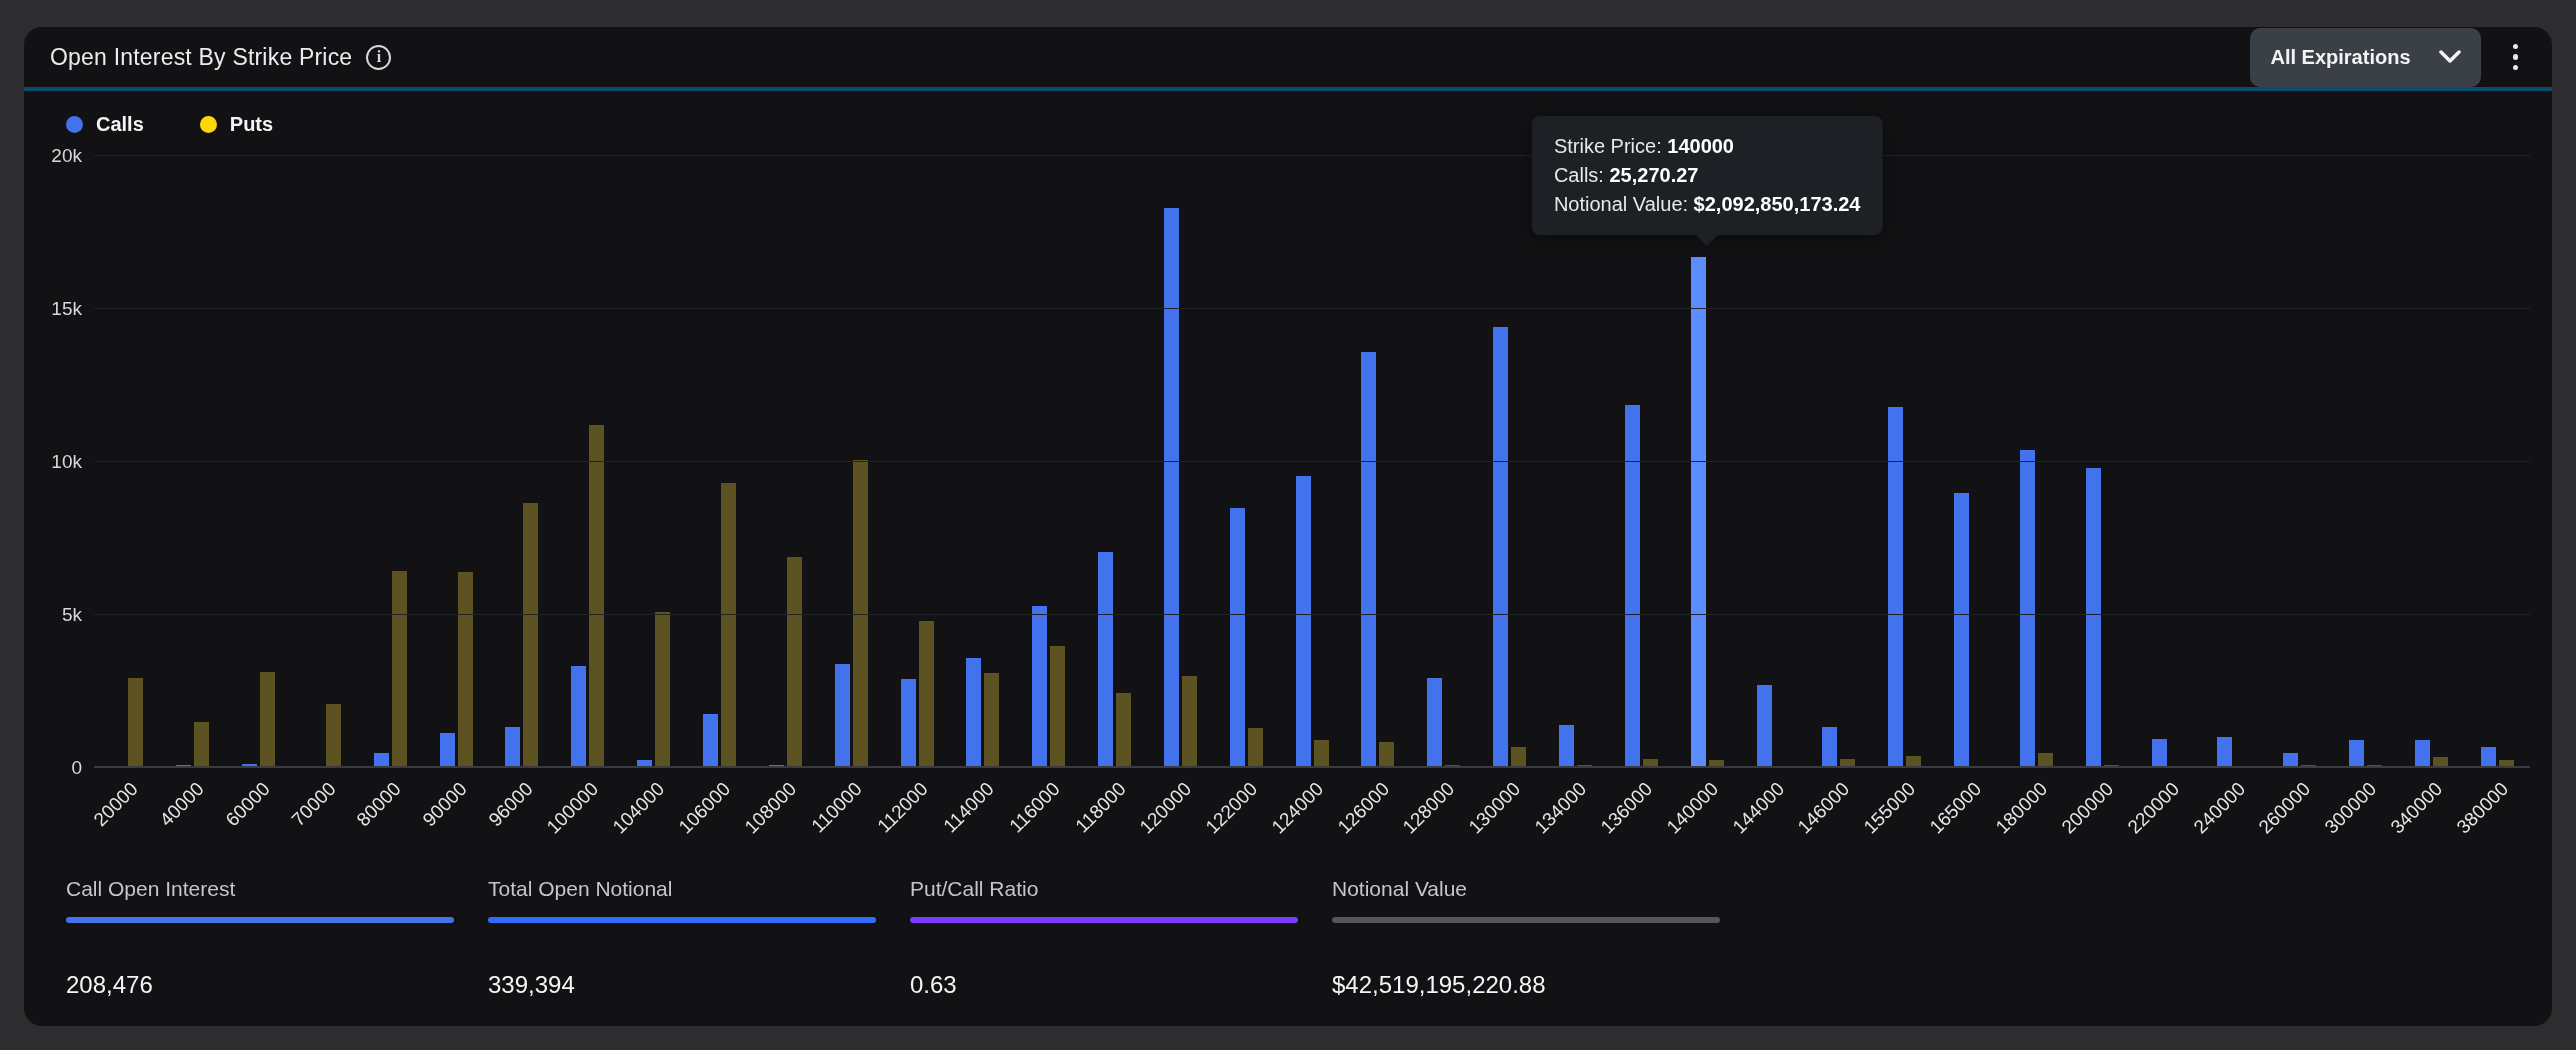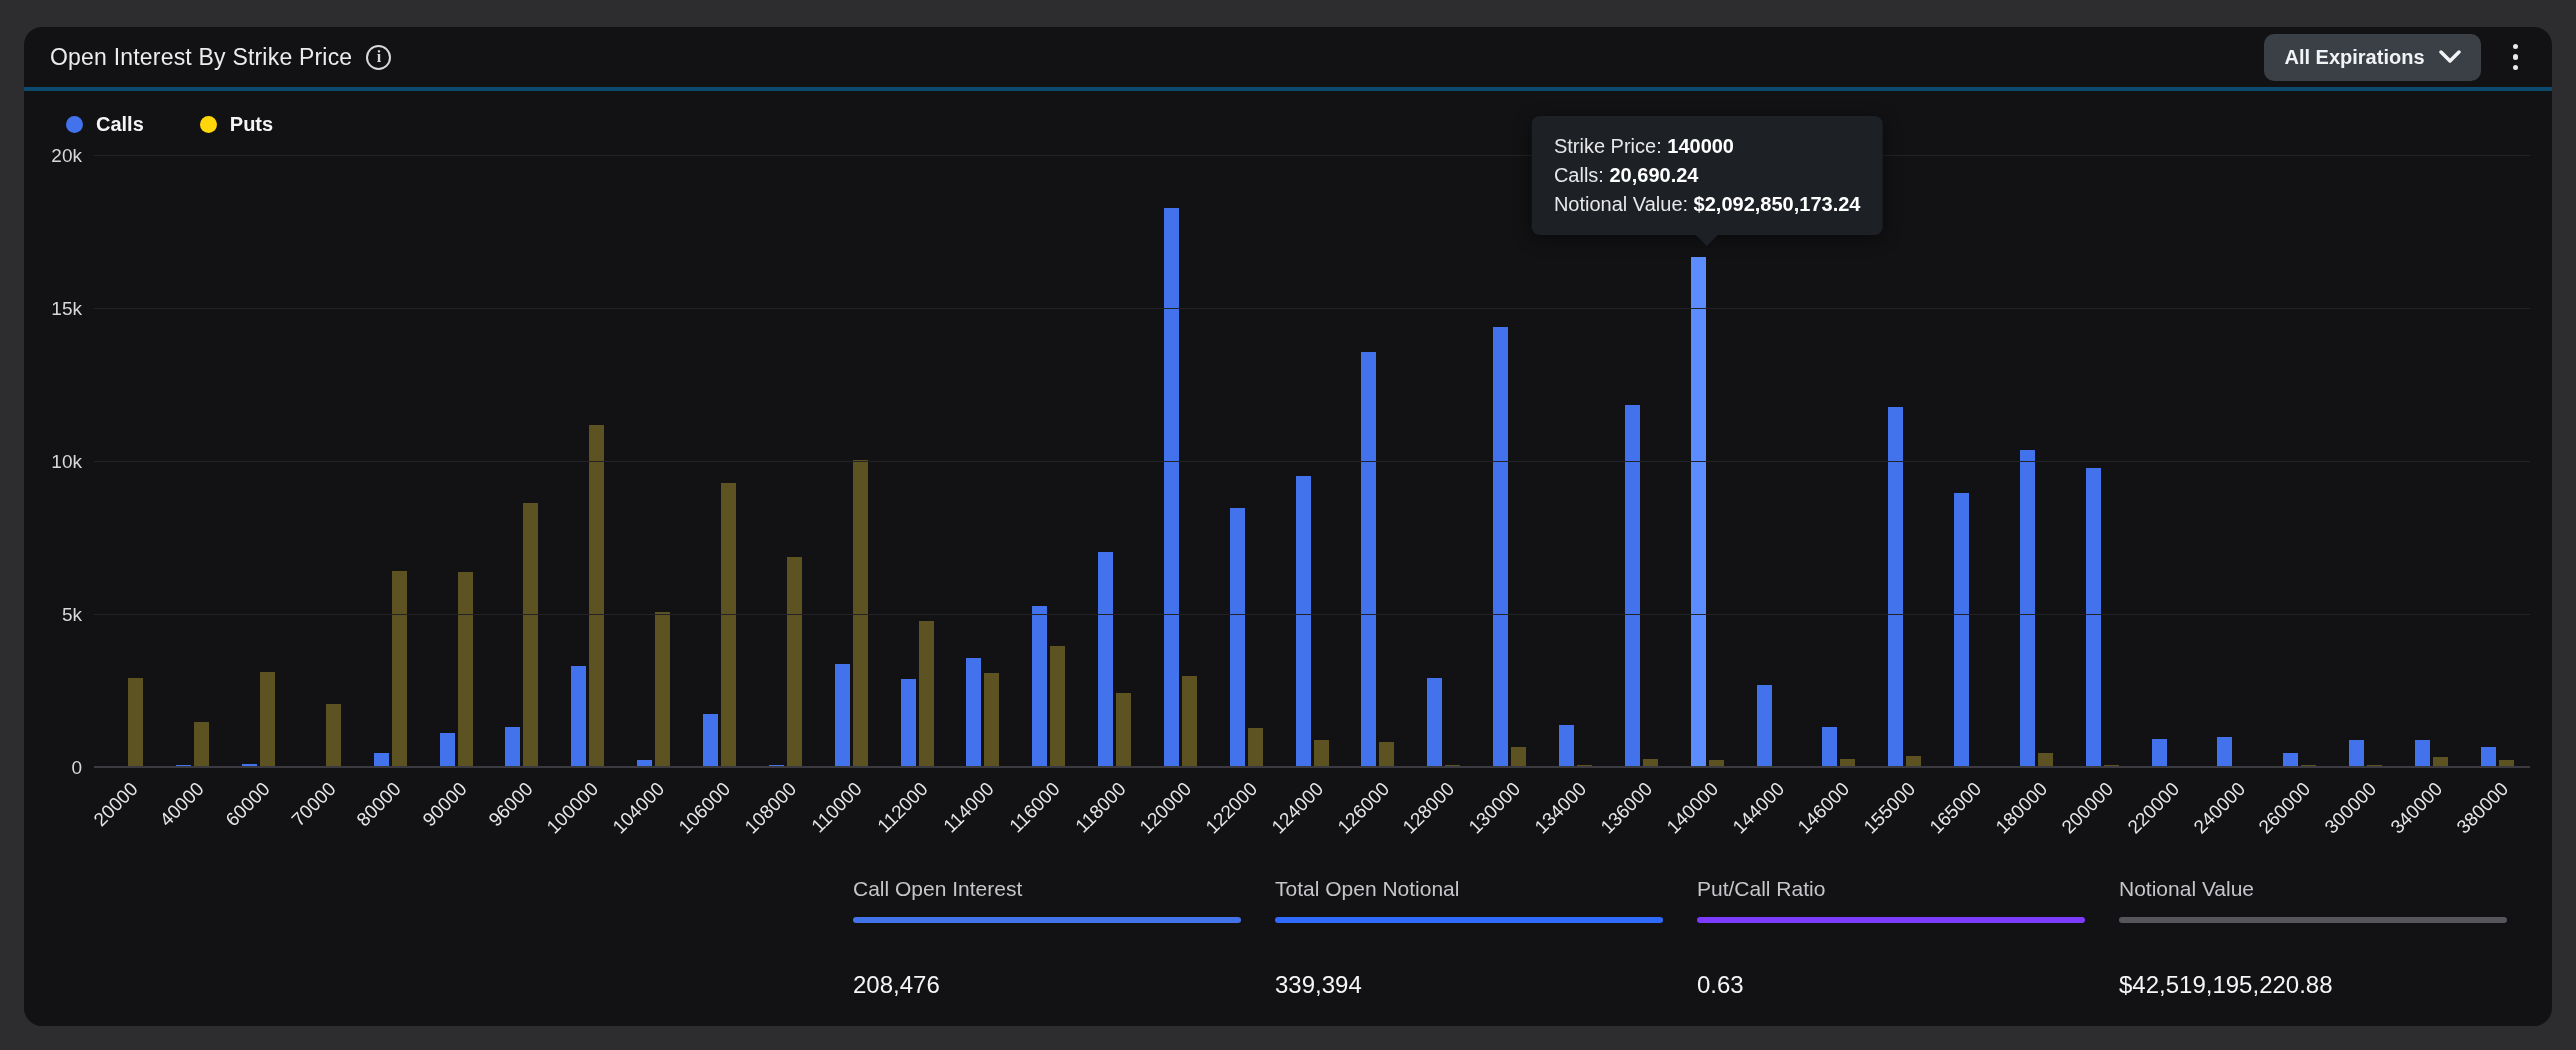--- a/index.html
+++ b/index.html
@@ -8,23 +8,23 @@
   .card { position:absolute; left:24px; top:27px; width:2528px; height:999px;
           background:#121214; border-radius:18px; display:flex; flex-direction:column; }
   
   .hdr { height:64px; flex:0 0 64px; display:flex; align-items:center;
          padding:0 28px 0 26px; border-bottom:4px solid #0c4a6e; }
   .hdr-title { color:#ececee; font-size:23px; letter-spacing:0.2px; }
   .info { width:25px; height:25px; margin-left:14px; border:2px solid #d9d9dc; border-radius:50%;
           color:#d9d9dc; font-size:16px; font-weight:bold; display:flex; align-items:center;
           justify-content:center; font-family:"Liberation Serif", serif; }
   .hdr-right { margin-left:auto; display:flex; align-items:center; gap:26px; }
-  .exp-btn { background:#3a4046; border:none; border-radius:10px; height:47px; padding:0 20px;
+  .exp-btn { background:#3a4046; border:none; border-radius:10px; height:59px; padding:0 20px;
              color:#f2f3f5; font-size:20px; font-weight:bold; display:flex; align-items:center;
-             gap:14px; cursor:pointer; font-family:"Liberation Sans", sans-serif; }
+             gap:28px; cursor:pointer; font-family:"Liberation Sans", sans-serif; }
   .kebab { display:flex; flex-direction:column; gap:5px; padding:6px; cursor:pointer; }
   .kebab i { width:5.5px; height:5.5px; border-radius:50%; background:#e9e9ec; }
   
   .legend { display:flex; gap:56px; padding:22px 0 0 42px; align-items:center; flex:0 0 auto; }
   .leg-item { display:flex; align-items:center; gap:13px; cursor:pointer; }
   .leg-dot { width:17px; height:17px; border-radius:50%; }
   .leg-label { color:#f4f4f6; font-size:20px; font-weight:bold; }
   
   .chart-wrap { display:flex; padding:20px 22px 0 12px; flex:0 0 auto; }
   .yaxis { width:58px; position:relative; flex:0 0 58px; height:612px; }
@@ -45,21 +45,21 @@
   
   .tooltip { position:absolute; left:50%; transform:translateX(-50%); z-index:20;
              background:#1d2024; border-radius:8px; padding:16px 22px; white-space:nowrap;
              pointer-events:none; box-shadow:0 4px 18px rgba(0,0,0,.45); }
   .tooltip::after { content:""; position:absolute; top:100%; left:50%;
                     transform:translateX(-50%); border:11px solid transparent;
                     border-top-color:#1d2024; border-bottom-width:0; }
   .tt-line { color:#e8e8ea; font-size:20px; line-height:1.45; }
   .tt-line b { color:#ffffff; }
   
-  .stats { margin-top:auto; display:flex; padding:0 11px 40px 42px;justify-content:flex-end; }
+  .stats { margin-top:auto; display:flex; padding:0 0 40px 42px; }
   .stat { width:422px; flex:0 0 422px; }
   .stat-label { color:#c6c6ca; font-size:21px; }
   .stat-bar { width:388px; height:6px; border-radius:3px; margin:16px 0 20px; }
   .stat-value { color:#f5f5f7; font-size:24px;margin-top:48px; }
 </style>
 </head>
 <body>
 
 <div class="card">
 
@@ -271,21 +271,21 @@
             <span class="xlabel">136000</span>
           </div>
           <div class="slot">
             <div class="pair">
               <div class="bar calls hov" style="height: 83.527%;"></div>
               <div class="bar puts" style="height: 1.25%;"></div>
             </div>
             <span class="xlabel">140000</span>
             <div class="tooltip" style="bottom: 87.027%;">
               <div class="tt-line">Strike Price: <b>140000</b></div>
-              <div class="tt-line">Calls: <b>20,690.24</b></div>
+              <div class="tt-line">Calls: <b>25,270.27</b></div>
               <div class="tt-line">Notional Value: <b>$2,092,850,173.24</b></div>
             </div>
           </div>
           <div class="slot">
             <div class="pair">
               <div class="bar calls" style="height: 13.5%;"></div>
               <div class="bar puts" style="height: 0px;"></div>
             </div>
             <span class="xlabel">144000</span>
           </div>

